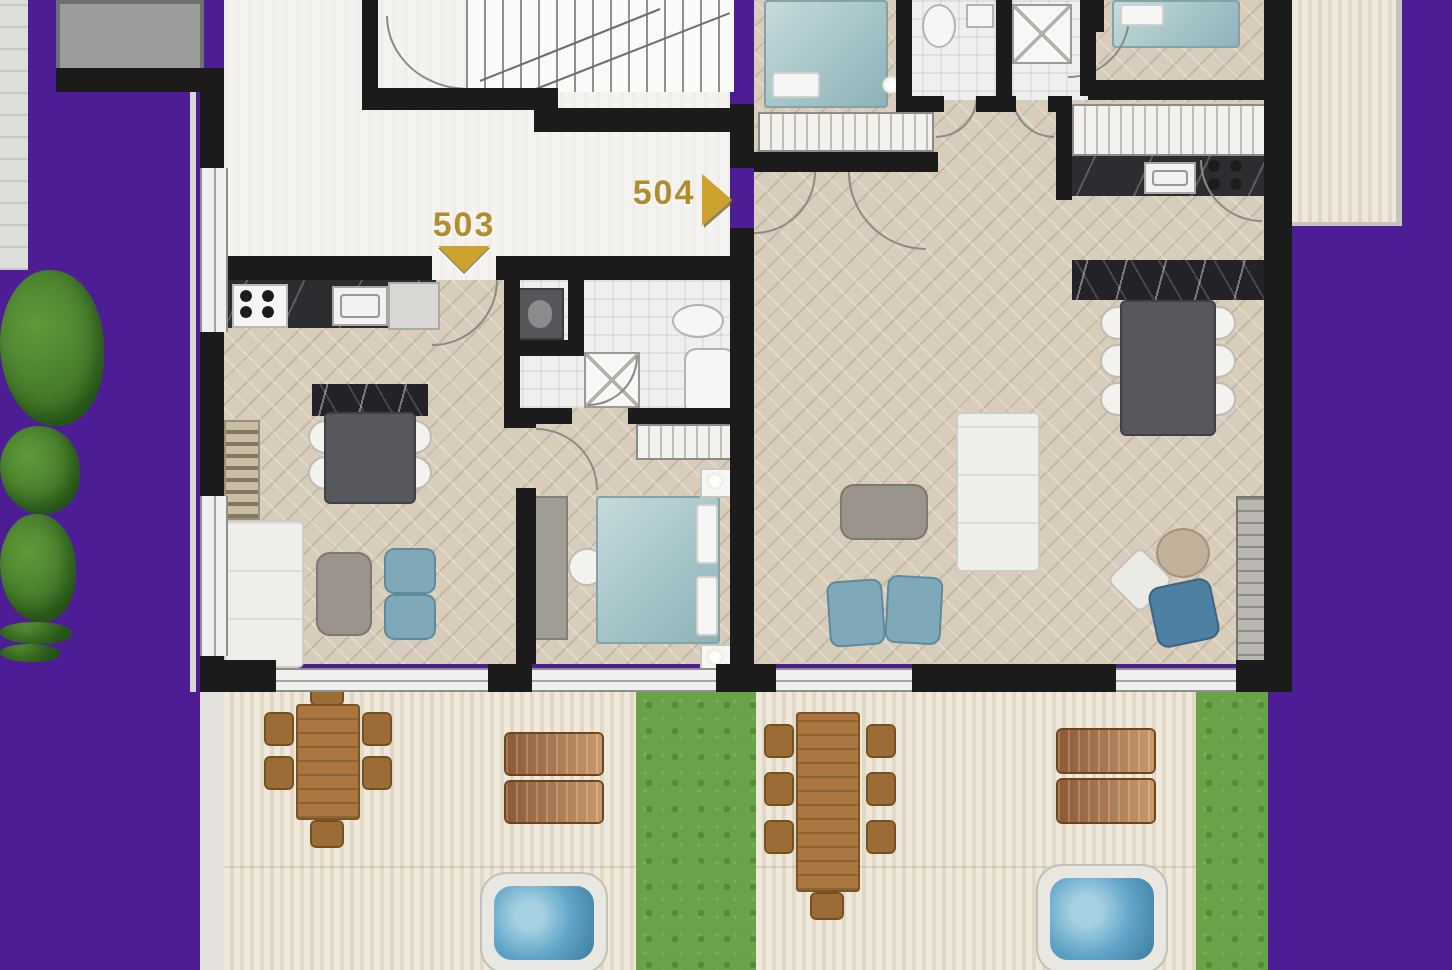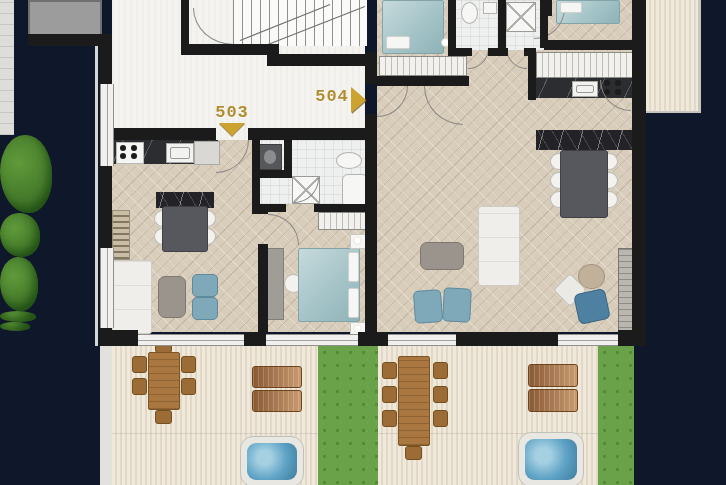--- a/index.html
+++ b/index.html
@@ -1,17 +1,17 @@
 <!DOCTYPE html>
 <html style="--wall: #1b1b1b; --accent-gold: #b18d2f; --accent-gold2: #cda32f; --parquet: #d8ccba; --hall-floor: #f4f3f0; --bath-tile: #eef0ef; --deck: #ece4d5; --grass: #6aa24a; --water: #5fa3c6; --wood-furniture: #a9773f; --bed-teal: #a9c6ca; --pouf-blue: #7fa9b8; --counter-dark: #2c2d30; --neighbor-gray: #9c9c9c;"><head>
 <meta charset="utf-8">
 <style>
   html,body{margin:0;padding:0;background:#fff}
-  .plan{position:relative;width:726px;height:485px;background:#0f172a;overflow:hidden;
-        font-family:Liberation Mono, monospace}
+  .plan{position:relative;width:726px;height:485px;background:#4c1d95;overflow:hidden;
+        font-family:Liberation Sans, sans-serif}
   .a{position:absolute}
   .w{position:absolute;background:var(--wall,#1b1b1b);z-index:4}
   .floor-hall{background:#f4f3f0;background-image:repeating-linear-gradient(90deg,rgba(0,0,0,.02) 0 2px,transparent 2px 6px);z-index:1}
   .parquet{background-color:#d8ccba;background-image:
       repeating-linear-gradient(45deg,rgba(255,255,255,.25) 0 1px,transparent 1px 9px),
       repeating-linear-gradient(-45deg,rgba(125,105,82,.20) 0 1px,transparent 1px 9px);z-index:1}
   .tile{background-color:#eef0ef;background-image:
       linear-gradient(rgba(0,0,0,.06) 1px,transparent 1px),
       linear-gradient(90deg,rgba(0,0,0,.06) 1px,transparent 1px);background-size:9px 9px;z-index:1}
   .deck{background:repeating-linear-gradient(90deg,#efe8db 0 3px,#e1d8c6 3px 5px);z-index:1}

